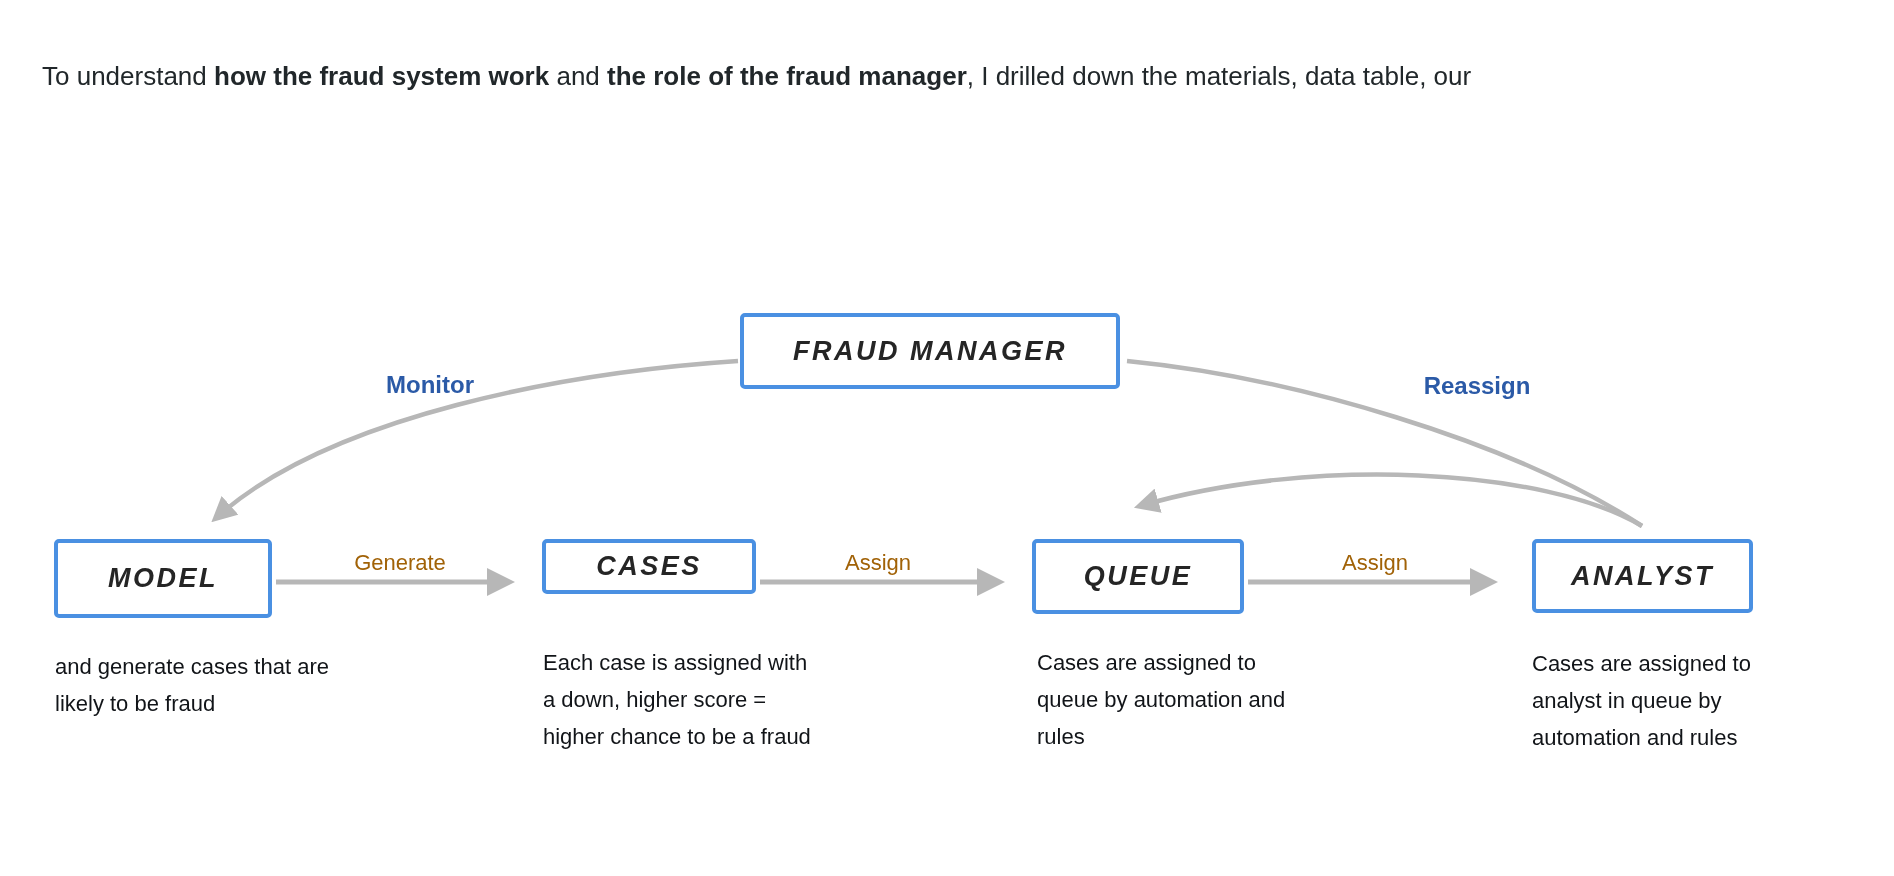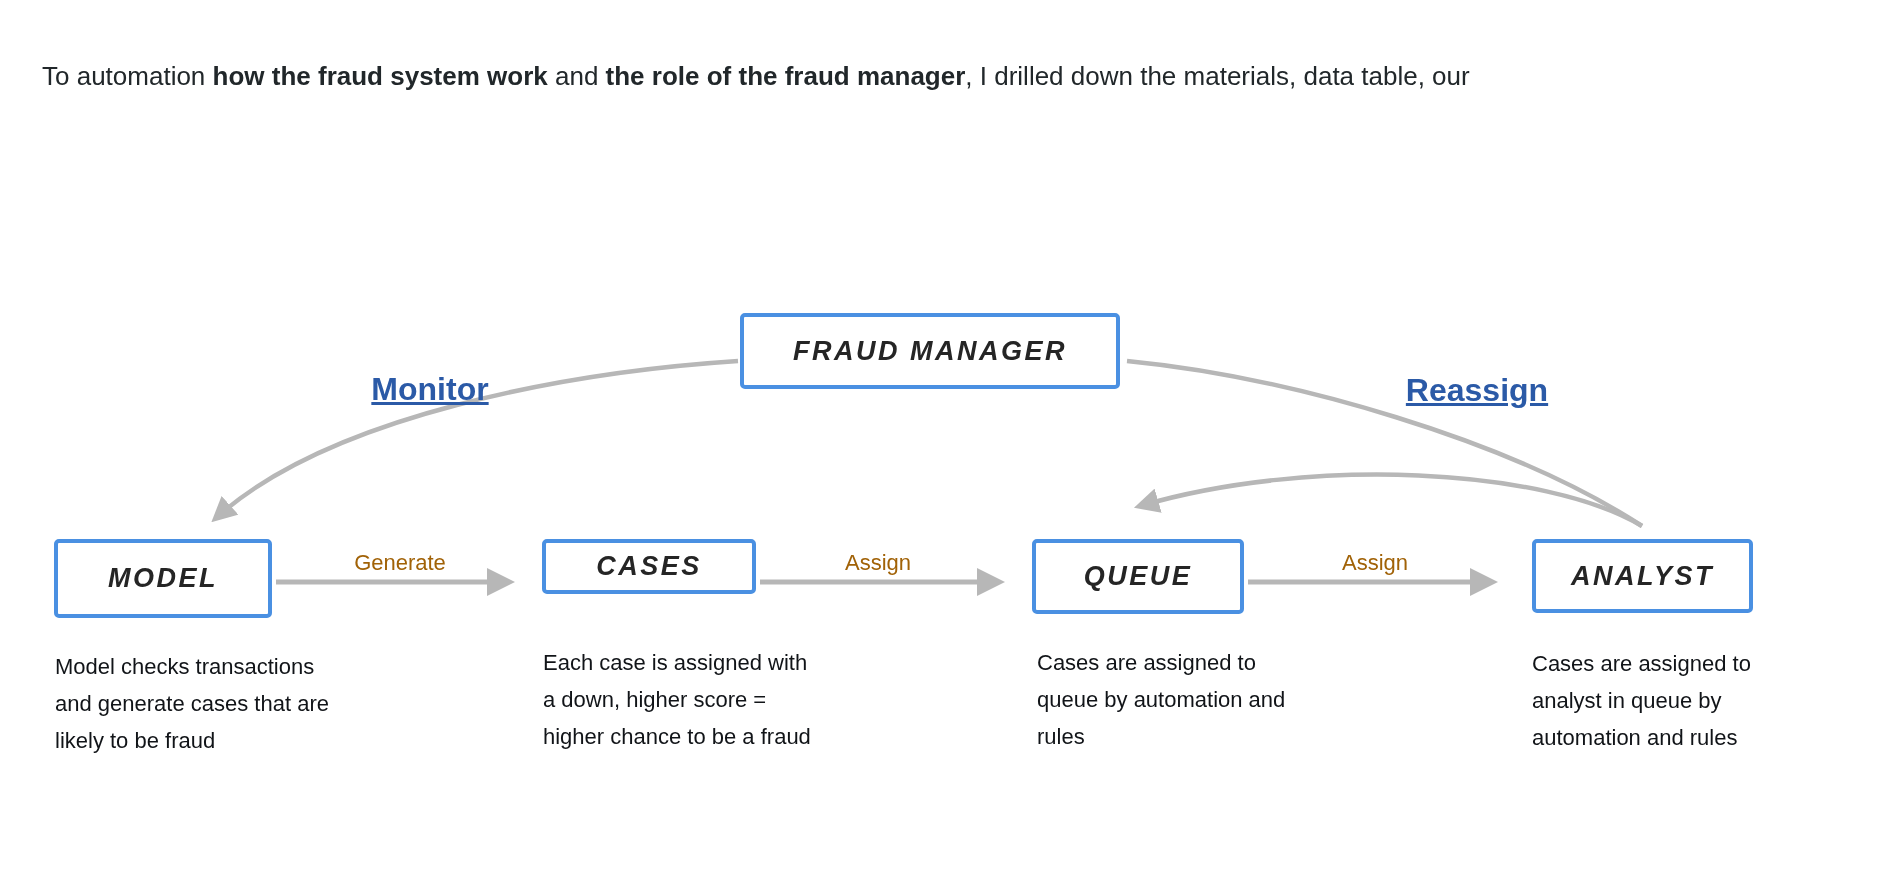--- a/index.html
+++ b/index.html
@@ -59,21 +59,21 @@
     pointer-events: none;
   }
 
   
   .edge-label {
     position: absolute;
     text-align: center;
     white-space: nowrap;
   }
   .edge-label.plain { font-size: 22px; color: #a16207; font-weight: 400; }
-  .edge-label.blue  { font-size: 32px; color: #2b5aa7; font-weight: 700; text-decoration: underline; }
+  .edge-label.blue  { font-size: 24px; color: #2b5aa7; font-weight: 700; }
   #label-monitor   { left: 335px;  top: 371px; width: 190px; }
   #label-reassign  { left: 1377px; top: 372px; width: 200px; }
   #label-generate  { left: 310px;  top: 550px; width: 180px; }
   #label-assign-1  { left: 788px;  top: 550px; width: 180px; }
   #label-assign-2  { left: 1285px; top: 550px; width: 180px; }
 
   
   .node-desc {
     position: absolute;
     font-size: 22px;
@@ -83,21 +83,21 @@
   #desc-model   { left: 55px;   top: 648px; }
   #desc-cases   { left: 543px;  top: 644px; }
   #desc-queue   { left: 1037px; top: 644px; }
   #desc-analyst { left: 1532px; top: 645px; }
 </style>
 </head>
 <body>
 
 <div class="page">
 
-  <p class="intro"><span>To automation </span><b>how the fraud system work</b><span> and </span><b>the role of the fraud manager</b><span>, I drilled down the materials, data table, our</span><br></p>
+  <p class="intro"><span>To understand </span><b>how the fraud system work</b><span> and </span><b>the role of the fraud manager</b><span>, I drilled down the materials, data table, our</span><br></p>
 
   <svg id="arrow-layer" viewBox="0 0 1894 876" xmlns="http://www.w3.org/2000/svg">
     <defs>
       <marker id="arrowhead" viewBox="0 0 10 10" refX="7.5" refY="5" markerWidth="5.6" markerHeight="5.6" orient="auto-start-reverse">
         <path d="M 0 0 L 10 5 L 0 10 z" fill="#b7b7b7"></path>
       </marker>
     </defs>
 
     <path d="M 738 361 C 570 372 330 415 216 518" fill="none" stroke="#b7b7b7" stroke-width="4.5" marker-end="url(#arrowhead)"></path>
 
@@ -128,21 +128,20 @@
     <span class="node-label">ANALYST</span>
   </div>
 
   <div class="edge-label blue" id="label-monitor">Monitor</div>
   <div class="edge-label blue" id="label-reassign">Reassign</div>
   <div class="edge-label plain" id="label-generate">Generate</div>
   <div class="edge-label plain" id="label-assign-1">Assign</div>
   <div class="edge-label plain" id="label-assign-2">Assign</div>
 
   <div class="node-desc" id="desc-model">
-    <div>Model checks transactions</div>
     <div>and generate cases that are</div>
     <div>likely to be fraud</div>
   </div>
   <div class="node-desc" id="desc-cases">
     <div>Each case is assigned with</div>
     <div>a down, higher score =</div>
     <div>higher chance to be a fraud</div>
   </div>
   <div class="node-desc" id="desc-queue">
     <div>Cases are assigned to</div>

